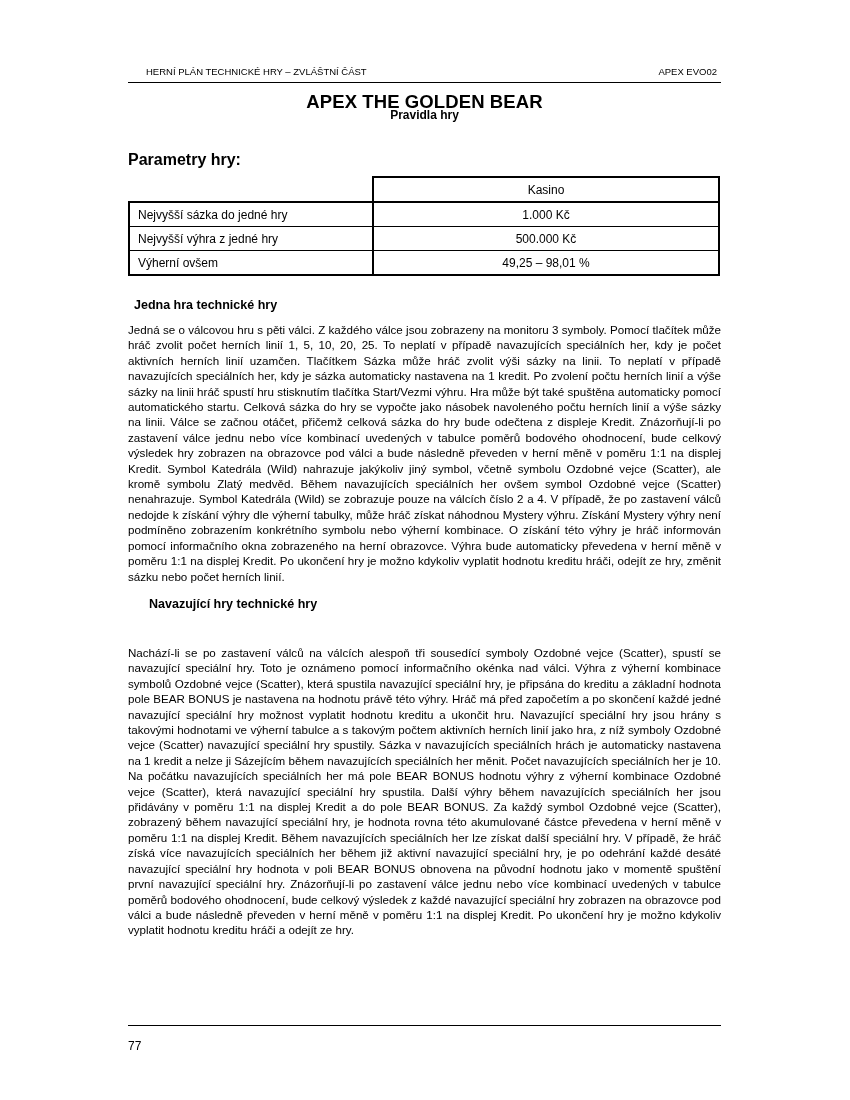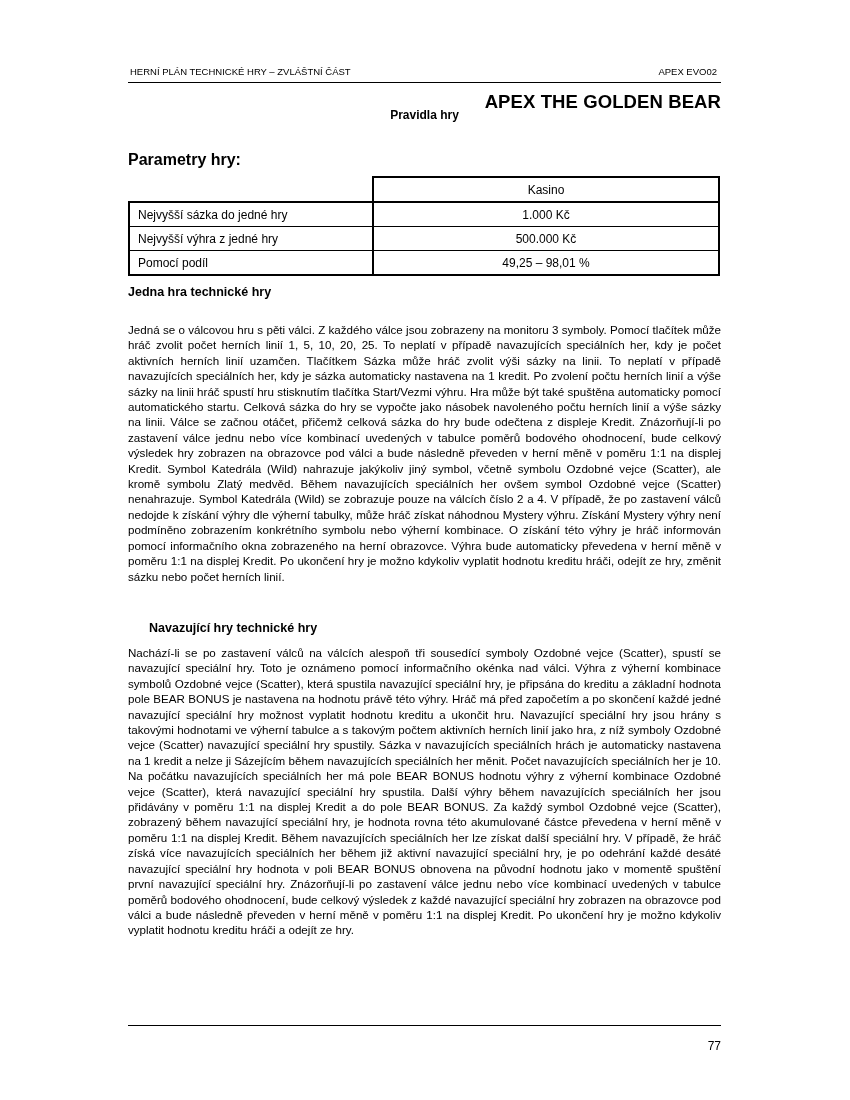--- a/index.html
+++ b/index.html
@@ -1,41 +1,41 @@
 <!DOCTYPE html>
 <html><head>
   <meta charset="utf-8">
   <style>
     html, body { margin: 0; padding: 0; background: #ffffff; }
     body { width: 850px; height: 1100px; position: relative; overflow: hidden;
            font-family: "Liberation Sans", sans-serif; color: #000; }
     .page-header { position: absolute; left: 128px; top: 62px; width: 593px; height: 20px;
                    border-bottom: 1.5px solid #000; font-size: 9.5px; }
-    .page-header .left { position: absolute; left: 2px; top: 4px; }
+    .page-header .left { position: absolute; left: 18px; top: 4px; }
     .page-header .right { position: absolute; right: 4px; top: 4px; }
-    .doc-title { position: absolute; left: 128px; width: 593px; top: 91px; text-align: right;
+    .doc-title { position: absolute; left: 128px; width: 593px; top: 91px; text-align: center;
                  font-weight: bold; font-size: 18.5px; letter-spacing: 0.1px; }
     .doc-subtitle { position: absolute; left: 128px; width: 593px; top: 108px; text-align: center;
                     font-weight: bold; font-size: 12px; }
     .params-label { position: absolute; left: 128px; top: 151px; font-weight: bold; font-size: 16px; }
     table.params { position: absolute; left: 128px; top: 176px; border-collapse: collapse;
                    font-size: 12px; }
     table.params td { height: 23px; padding: 0 8px; border: 1px solid #000; }
     table.params td.label { width: 226px; text-align: left; }
     table.params td.value { width: 328px; text-align: center; }
     table.params tr.head td.blank { border: none; border-right: 2px solid #000; border-bottom: 2px solid #000; }
     table.params tr.head td.value { border-top: 2px solid #000; border-right: 2px solid #000; border-bottom: 2px solid #000; }
     table.params tr.data td.label { border-left: 2px solid #000; }
     table.params tr.data td.value { border-right: 2px solid #000; border-left: 2px solid #000; }
     table.params tr.last td { border-bottom: 2px solid #000; }
     .section-title { position: absolute; left: 128px; font-weight: bold; font-size: 12.5px; }
     .para { position: absolute; left: 128px; width: 593px; font-size: 11.6px; line-height: 15.4px;
             text-align: justify; }
     .footer-rule { position: absolute; left: 128px; width: 593px; top: 1025px; border-top: 1.5px solid #000; }
-    .page-number { position: absolute; left: 128px; width: 593px; top: 1039px; text-align: right; font-size: 12px; }
+    .page-number { position: absolute; left: 128px; width: 593px; top: 1039px; text-align: left; font-size: 12px; }
   </style>
 </head>
 <body>
 
 <div class="page-header">
   <span class="left">HERNÍ PLÁN TECHNICKÉ HRY – ZVLÁŠTNÍ ČÁST</span>
   <span class="right">APEX EVO02</span>
 </div>
 
 <div class="doc-title">APEX THE GOLDEN BEAR</div>
@@ -51,26 +51,26 @@
   </tr>
   <tr class="data">
     <td class="label">Nejvyšší sázka do jedné hry</td>
     <td class="value">1.000 Kč</td>
   </tr>
   <tr class="data">
     <td class="label">Nejvyšší výhra z jedné hry</td>
     <td class="value">500.000 Kč</td>
   </tr>
   <tr class="data last">
-    <td class="label">Pomocí podíl</td>
+    <td class="label">Výherní ovšem</td>
     <td class="value">49,25 – 98,01 %</td>
   </tr>
 </tbody>
   </table>
 
-<div class="section-title" style="top:285px;">Jedna hra technické hry</div>
+<div class="section-title" style="top:298px;margin-left:6px;">Jedna hra technické hry</div>
 <div class="para" style="top:322px;">Jedná se o válcovou hru s pěti válci. Z každého válce jsou zobrazeny na monitoru 3 symboly. Pomocí tlačítek může hráč zvolit počet herních linií 1, 5, 10, 20, 25. To neplatí v případě navazujících speciálních her, kdy je počet aktivních herních linií uzamčen. Tlačítkem Sázka může hráč zvolit výši sázky na linii. To neplatí v případě navazujících speciálních her, kdy je sázka automaticky nastavena na 1 kredit. Po zvolení počtu herních linií a výše sázky na linii hráč spustí hru stisknutím tlačítka Start/Vezmi výhru. Hra může být také spuštěna automaticky pomocí automatického startu. Celková sázka do hry se vypočte jako násobek navoleného počtu herních linií a výše sázky na linii. Válce se začnou otáčet, přičemž celková sázka do hry bude odečtena z displeje Kredit. Znázorňují-li po zastavení válce jednu nebo více kombinací uvedených v tabulce poměrů bodového ohodnocení, bude celkový výsledek hry zobrazen na obrazovce pod válci a bude následně převeden v herní měně v poměru 1:1 na displej Kredit. Symbol Katedrála (Wild) nahrazuje jakýkoliv jiný symbol, včetně symbolu Ozdobné vejce (Scatter), ale kromě symbolu Zlatý medvěd. Během navazujících speciálních her ovšem symbol Ozdobné vejce (Scatter) nenahrazuje. Symbol Katedrála (Wild) se zobrazuje pouze na válcích číslo 2 a 4. V případě, že po zastavení válců nedojde k získání výhry dle výherní tabulky, může hráč získat náhodnou Mystery výhru. Získání Mystery výhry není podmíněno zobrazením konkrétního symbolu nebo výherní kombinace. O získání této výhry je hráč informován pomocí informačního okna zobrazeného na herní obrazovce. Výhra bude automaticky převedena v herní měně v poměru 1:1 na displej Kredit. Po ukončení hry je možno kdykoliv vyplatit hodnotu kreditu hráči, odejít ze hry, změnit sázku nebo počet herních linií.</div>
 
-<div class="section-title" style="top:621px;padding-left:21px;">Navazující hry technické hry</div>
+<div class="section-title" style="top:597px;padding-left:21px;">Navazující hry technické hry</div>
 <div class="para" style="top:645px;">Nachází-li se po zastavení válců na válcích alespoň tři sousedící symboly Ozdobné vejce (Scatter), spustí se navazující speciální hry. Toto je oznámeno pomocí informačního okénka nad válci. Výhra z výherní kombinace symbolů Ozdobné vejce (Scatter), která spustila navazující speciální hry, je připsána do kreditu a základní hodnota pole BEAR BONUS je nastavena na hodnotu právě této výhry. Hráč má před započetím a po skončení každé jedné navazující speciální hry možnost vyplatit hodnotu kreditu a ukončit hru. Navazující speciální hry jsou hrány s takovými hodnotami ve výherní tabulce a s takovým počtem aktivních herních linií jako hra, z níž symboly Ozdobné vejce (Scatter) navazující speciální hry spustily. Sázka v navazujících speciálních hrách je automaticky nastavena na 1 kredit a nelze ji Sázejícím během navazujících speciálních her měnit. Počet navazujících speciálních her je 10. Na počátku navazujících speciálních her má pole BEAR BONUS hodnotu výhry z výherní kombinace Ozdobné vejce (Scatter), která navazující speciální hry spustila. Další výhry během navazujících speciálních her jsou přidávány v poměru 1:1 na displej Kredit a do pole BEAR BONUS. Za každý symbol Ozdobné vejce (Scatter), zobrazený během navazující speciální hry, je hodnota rovna této akumulované částce převedena v herní měně v poměru 1:1 na displej Kredit. Během navazujících speciálních her lze získat další speciální hry. V případě, že hráč získá více navazujících speciálních her během již aktivní navazující speciální hry, je po odehrání každé desáté navazující speciální hry hodnota v poli BEAR BONUS obnovena na původní hodnotu jako v momentě spuštění první navazující speciální hry. Znázorňují-li po zastavení válce jednu nebo více kombinací uvedených v tabulce poměrů bodového ohodnocení, bude celkový výsledek z každé navazující speciální hry zobrazen na obrazovce pod válci a bude následně převeden v herní měně v poměru 1:1 na displej Kredit. Po ukončení hry je možno kdykoliv vyplatit hodnotu kreditu hráči a odejít ze hry.</div>
 
 <div class="footer-rule"></div>
 <div class="page-number">77</div>
 
 </body></html>

